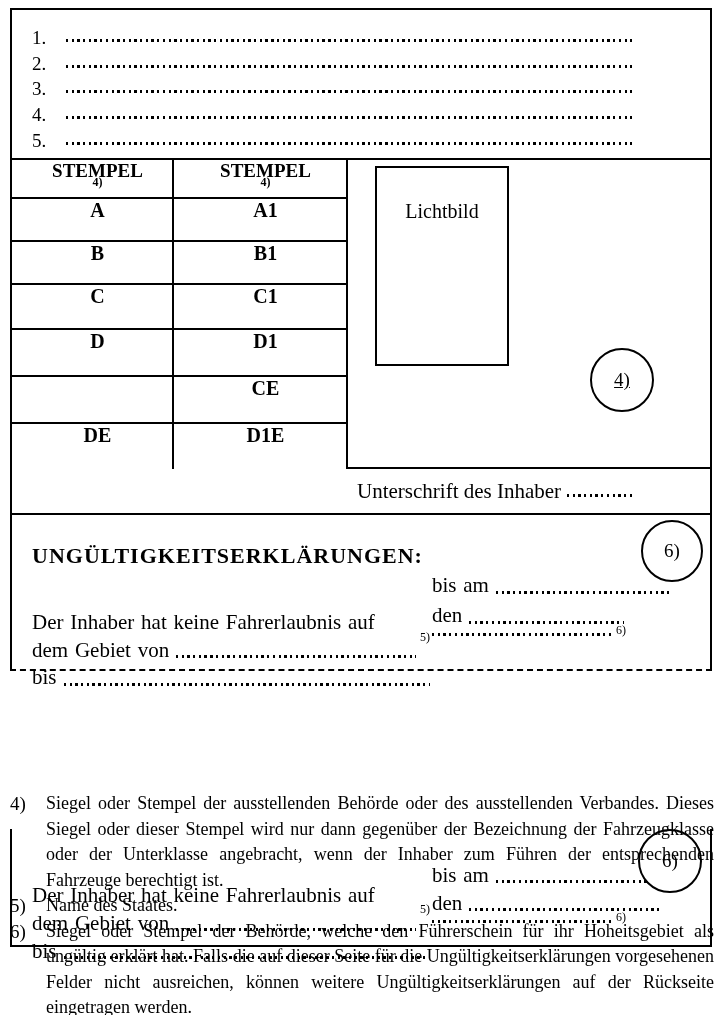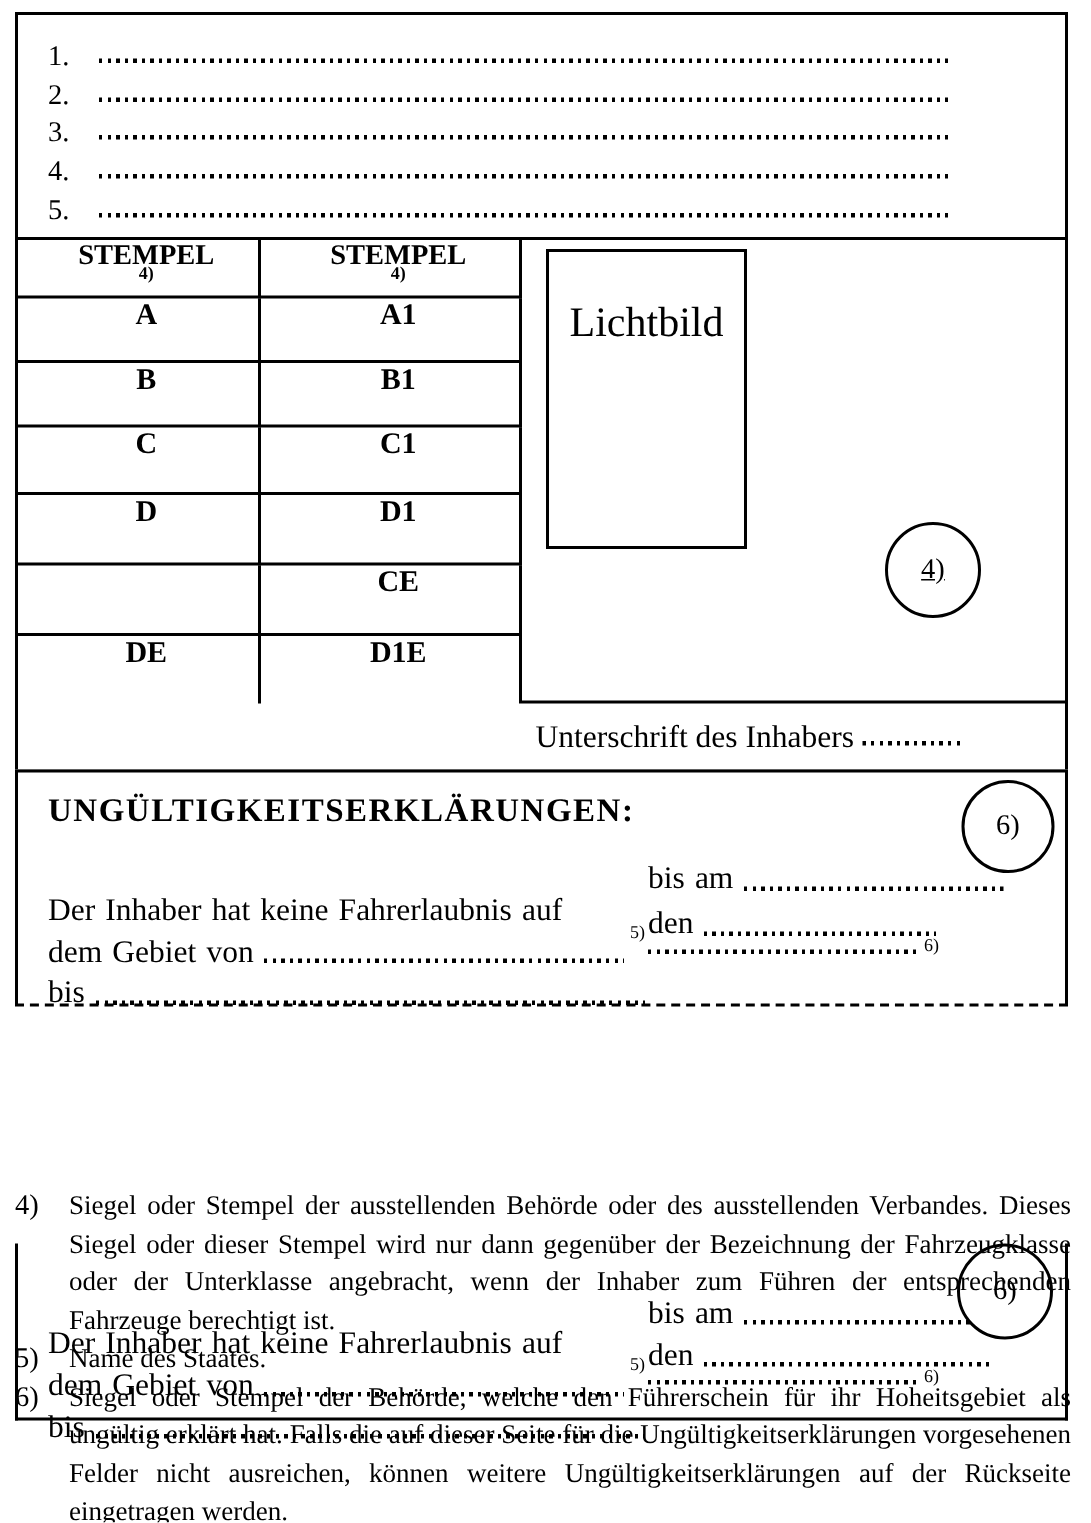--- a/index.html
+++ b/index.html
@@ -21,32 +21,32 @@
   .stempel-grid{display:grid;width:100%;height:100%;
     grid-template-columns:162px 174px 1fr;
     grid-template-rows:39px 43px 43px 45px 47px 47px 45px auto;}
   .tc{border-right:2px solid #000;border-bottom:2px solid #000;
       display:flex;align-items:center;padding-left:11px;
       font-weight:bold;font-size:20px;box-sizing:border-box;flex-direction:column;}
   .tc.hdr{font-size:19px;}
   .tc.last{border-bottom:none;}
   .sup{font-size:12px;vertical-align:super;line-height:1;position:relative;top:-6px;}
   .photo-cell{grid-column:3;grid-row:1/8;border-bottom:2px solid #000;position:relative;box-sizing:border-box;}
-  .photo-frame{position:absolute;left:16px;top:6px;width:134px;height:200px;border:2px solid #000;
-      box-sizing:border-box;text-align:center;padding-top:32px;font-size:28px;}
+  .photo-frame{position:absolute;left:27px;top:6px;width:134px;height:200px;border:2px solid #000;
+      box-sizing:border-box;text-align:center;padding-top:32px;font-size:20px;}
   .circle{border:2px solid #000;border-radius:50%;display:flex;align-items:center;justify-content:center;
       font-size:19px;box-sizing:border-box;background:#fff;}
   .circle-4{position:absolute;left:242px;top:188px;width:64px;height:64px;}
   .circle-4 span{text-decoration:underline;}
   .sig-cell{grid-column:3;grid-row:8;display:flex;align-items:center;padding-left:9px;font-size:21px;box-sizing:border-box;}
   .sig-cell .dots{width:66px;margin-left:6px;margin-top:8px;}
 
   
   .decl{position:relative;padding:0 0 0 20px;font-size:21px;word-spacing:1.5px;}
-  .decl-1{top:513px;height:158px;border-bottom:2px dashed #000;padding-top:12px;}
+  .decl-1{top:513px;height:158px;border-bottom:2px dashed #000;padding-top:28px;}
   .decl-2{top:671px;height:118px;border-top:none;padding-top:12px;}
   .decl-title{font-size:22px;font-weight:bold;letter-spacing:1px;line-height:26px;word-spacing:0;}
   .left-col{width:398px;margin-top:40px;}
   .left-col .dline{display:flex;line-height:27.5px;}
   .decl-2 .left-col .dline{line-height:28px;}
   .dline .dots{align-self:flex-end;margin-bottom:6px;}
   .dline .lbl{flex-shrink:0;}
   .dline .fill{flex:1;margin-left:7px;}
   .dline .sup{margin-left:4px;flex-shrink:0;}
   .right-col{position:absolute;width:237px;}
@@ -121,21 +121,21 @@
       <div class="tc">C</div>
       <div class="tc">C1</div>
       <div class="tc">D</div>
       <div class="tc">D1</div>
       <div class="tc"></div>
       <div class="tc">CE</div>
       <div class="tc last">DE</div>
       <div class="tc last">D1E</div>
 
       <div class="sig-cell">
-        <span>Unterschrift des Inhabers</span>
+        <span>Unterschrift des Inhaber</span>
         <span class="dots"></span>
       </div>
     </div>
   </div>
 
   <div class="bordered decl decl-1">
     <div class="decl-title">UNGÜLTIGKEITSERKLÄRUNGEN:</div>
     <div class="left-col">
       <div class="dline">Der Inhaber hat keine Fahrerlaubnis auf</div>
       <div class="dline">

